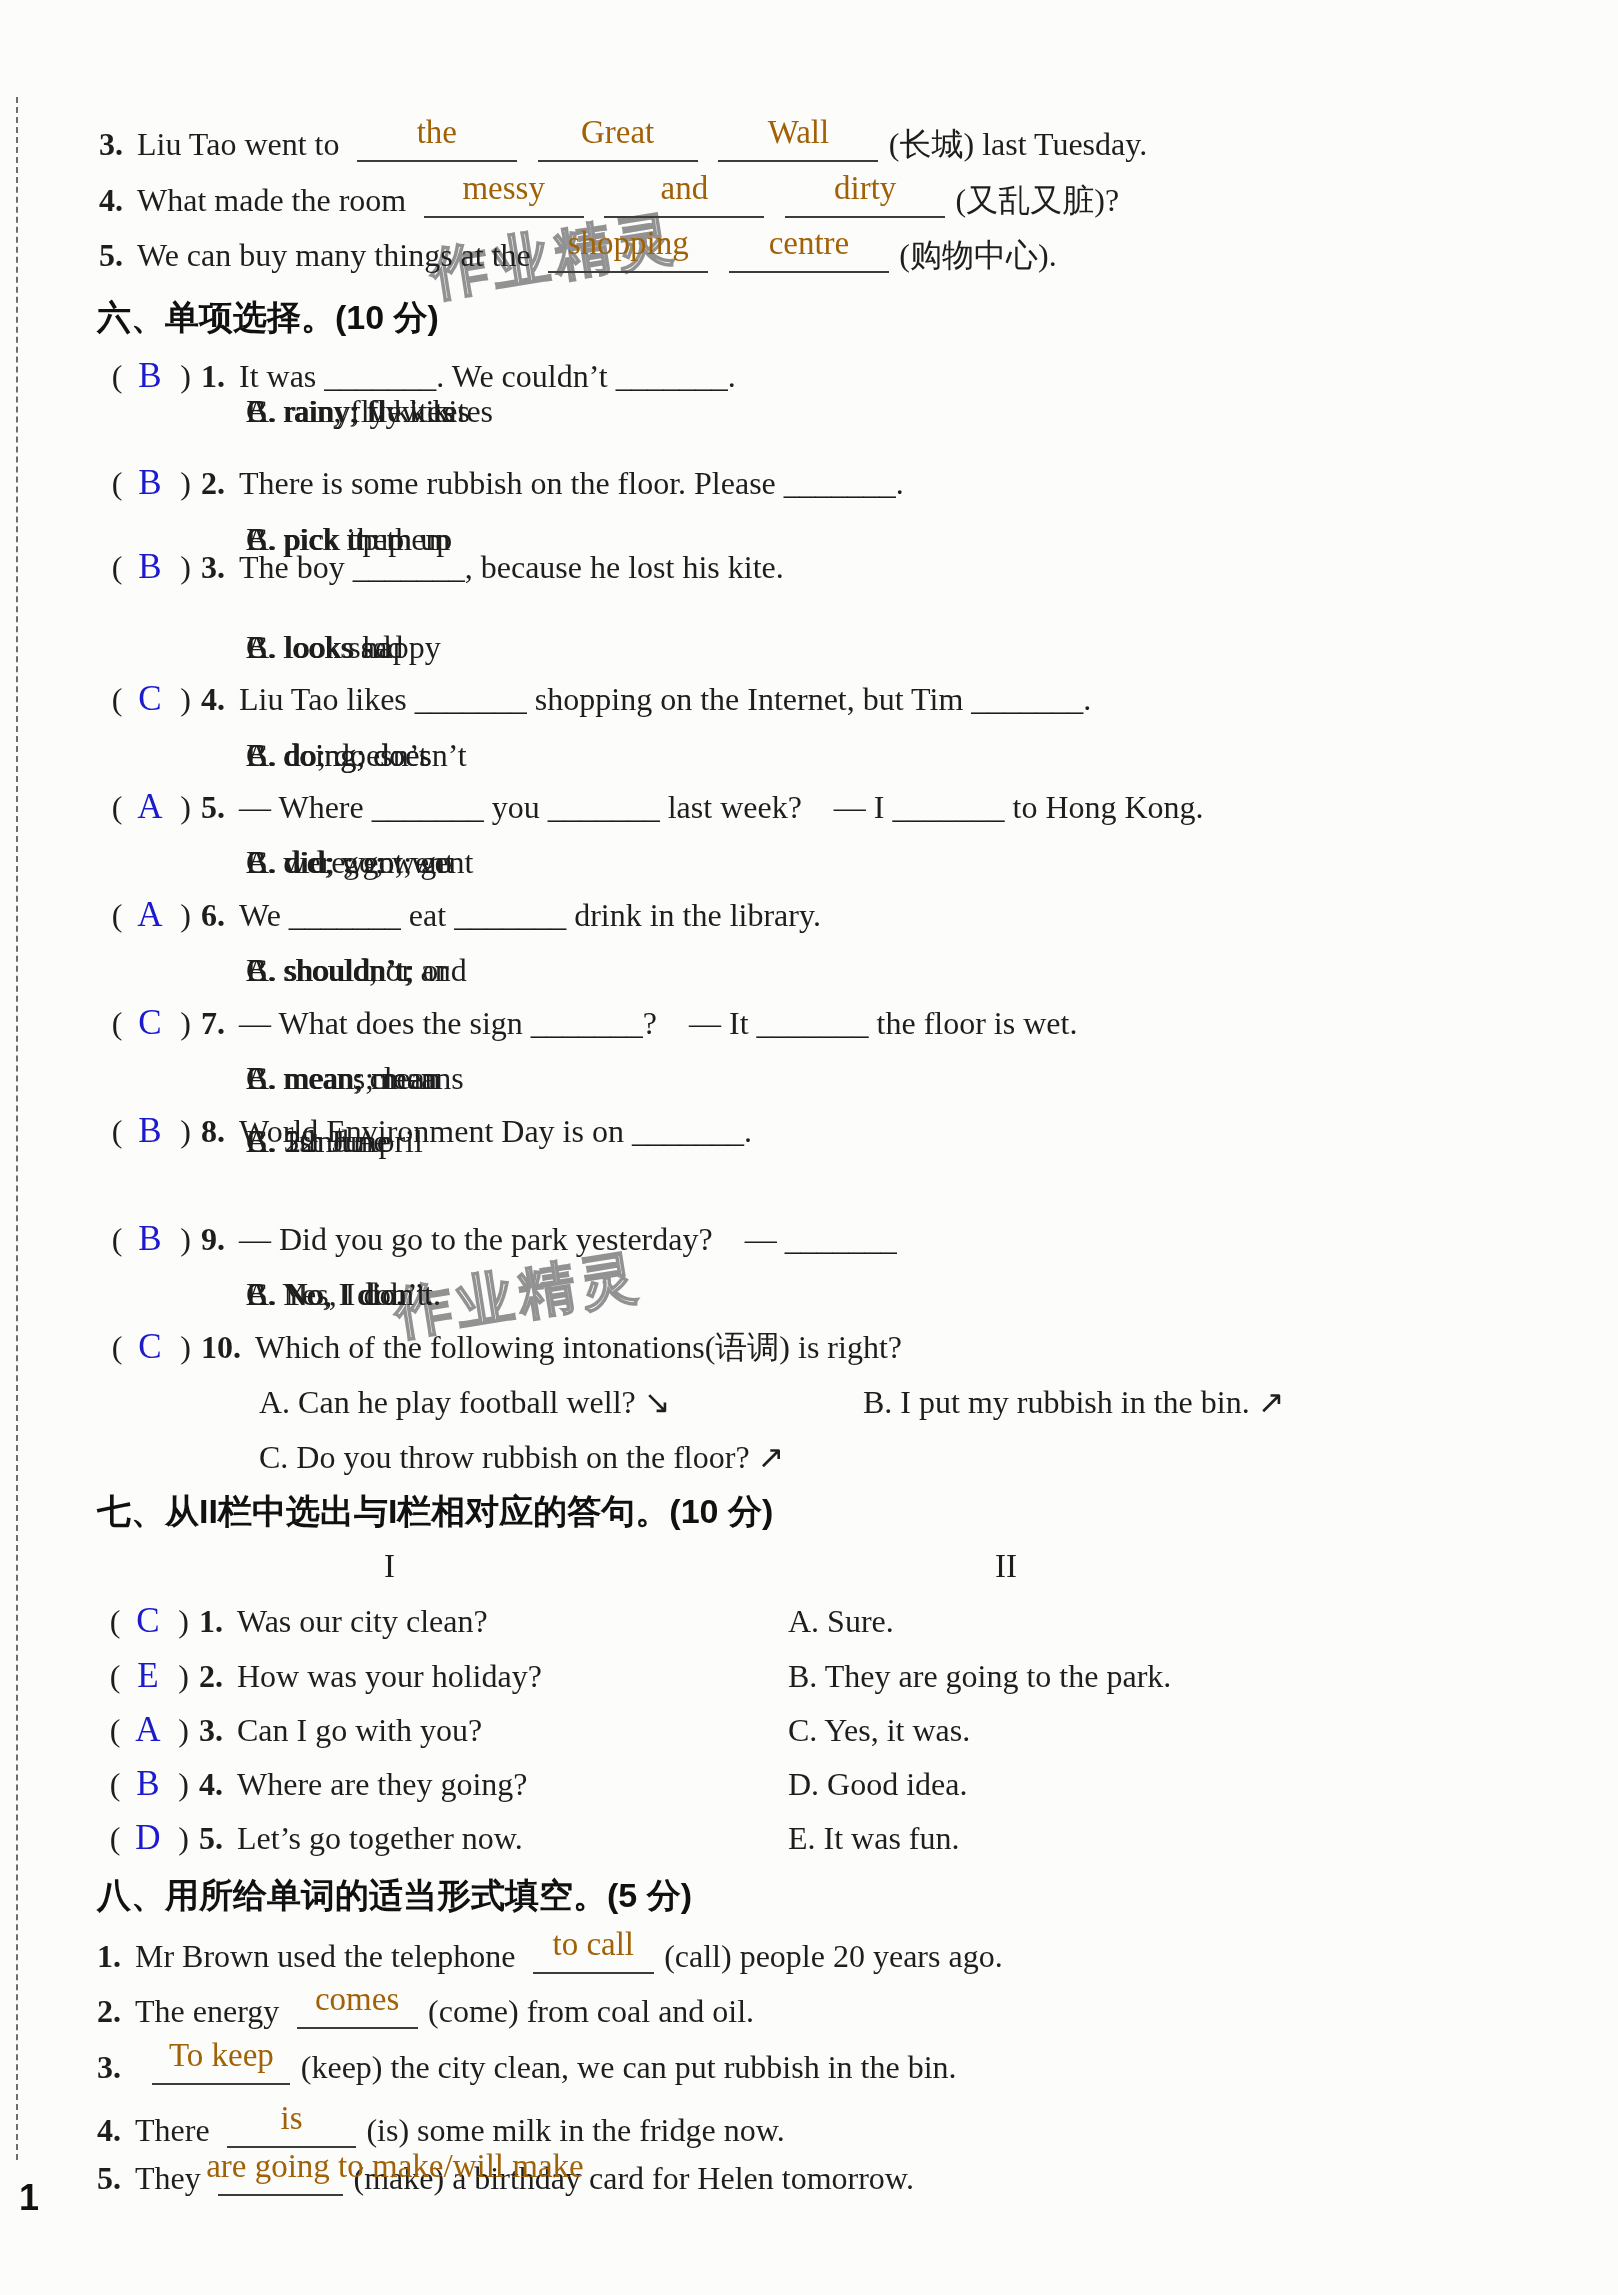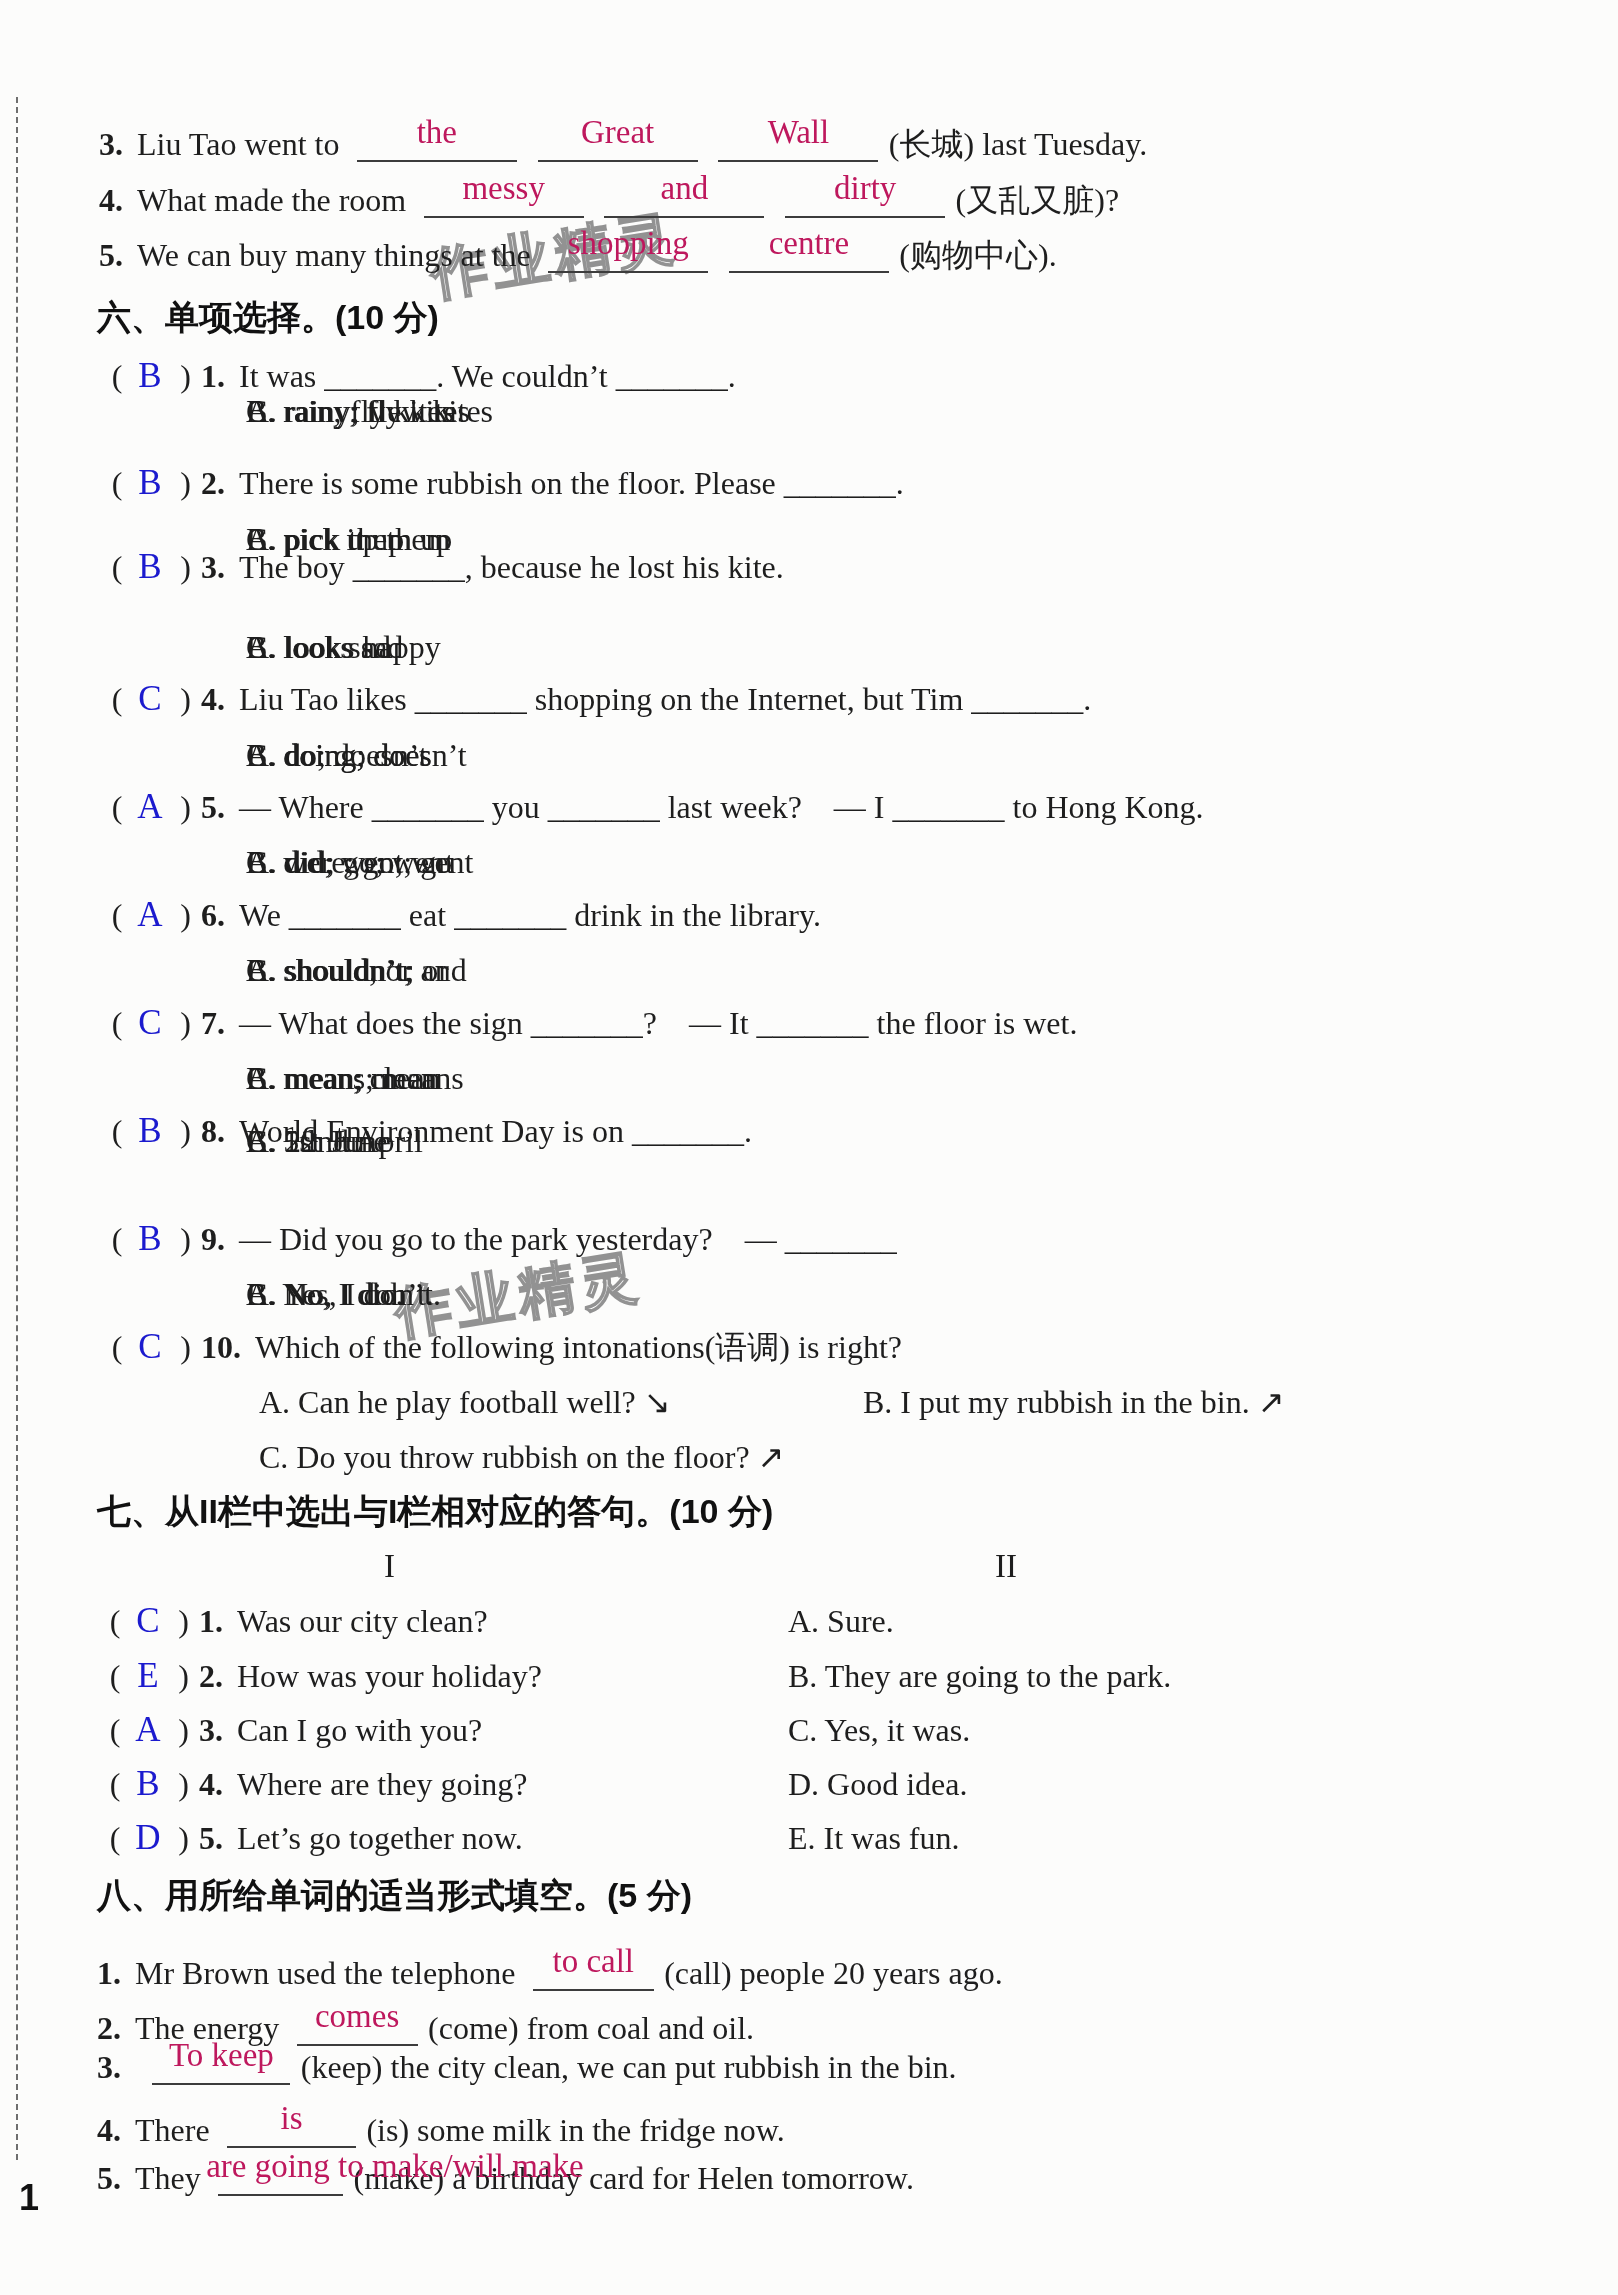--- a/index.html
+++ b/index.html
@@ -28,24 +28,24 @@
   .opts10{left:259px;width:1329px;height:38px;}
   .opts10 .o.b10{position:absolute;left:604px;top:0;white-space:nowrap;}
   .match{left:102px;width:1468px;}
   .match .c2{position:absolute;left:686px;top:0;white-space:nowrap;}
   .fill8{left:97px;}
   .blank{display:inline-block;position:relative;height:38px;
          border-bottom:2.6px solid #3c3c3c;vertical-align:-7px;margin:0 10.4px;}
   .w185{width:160px;}
   .w150{width:129px;margin-top:8px;}
   .w145{width:125px;}
-  .w140{width:121px;margin-top:17px;}
+  .w140{width:121px;}
   .w160{width:138px;}
   .bans{position:absolute;left:50%;bottom:8.6px;transform:translateX(-50%);
-        color:#be185d;font-size:33px;white-space:nowrap;}
+        color:#a16207;font-size:33px;white-space:nowrap;}
   .bans.ansleft{left:-12px;transform:none;}
   .roman{position:absolute;font-size:33px;font-weight:400;}
   .wm{position:absolute;font-family:"Liberation Sans", sans-serif;font-weight:700;
       font-size:57px;letter-spacing:5.2px;color:rgba(255,255,255,0.65);
       -webkit-text-stroke:1.7px #929292;transform:rotate(-9deg);}
   .pageno{position:absolute;left:19px;top:2177px;font-family:"Liberation Sans", sans-serif;
           font-weight:700;font-size:36px;color:#111;}
 </style>
 </head>
 <body>

